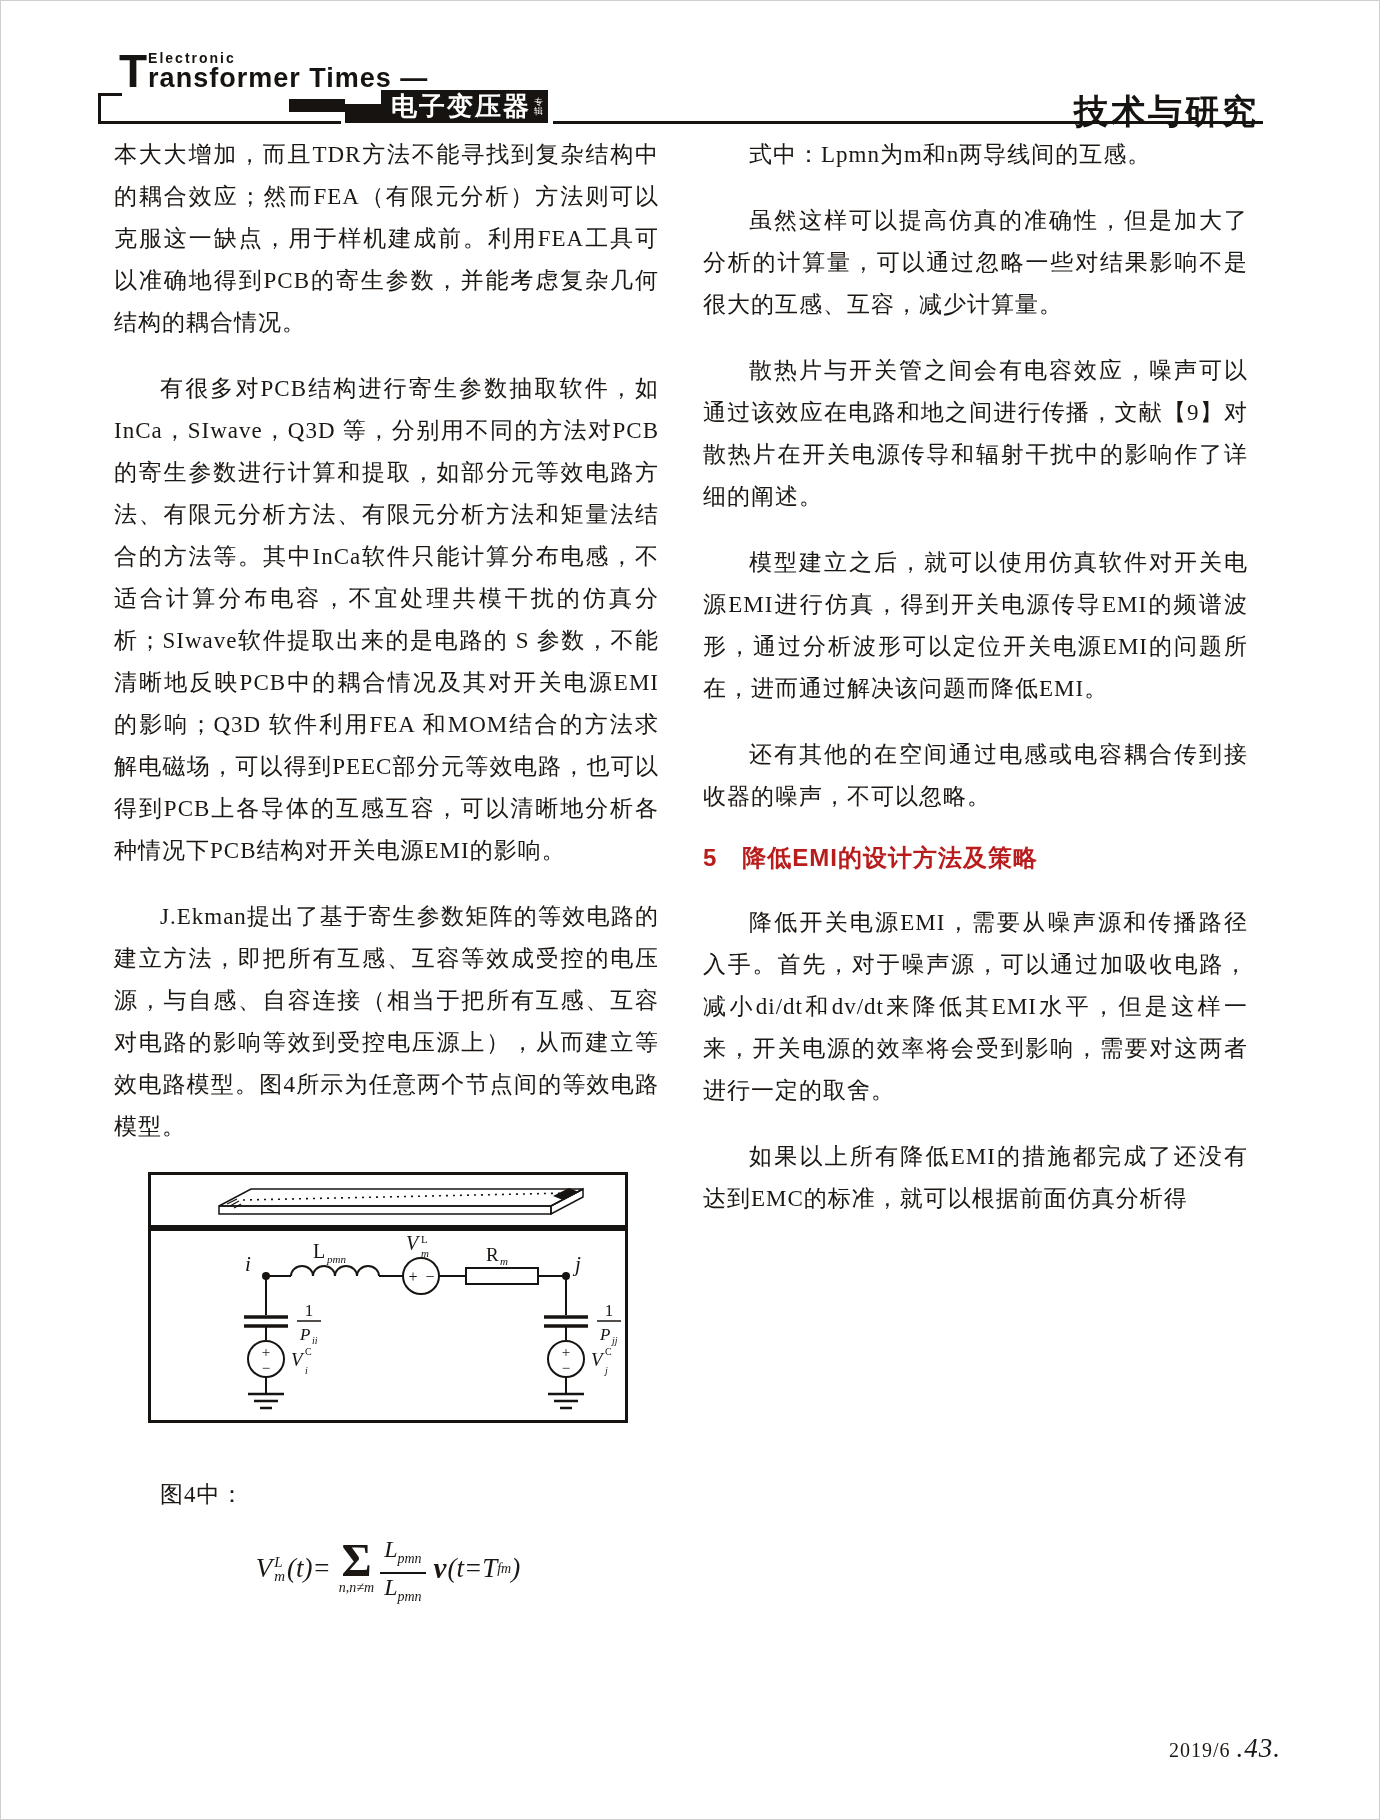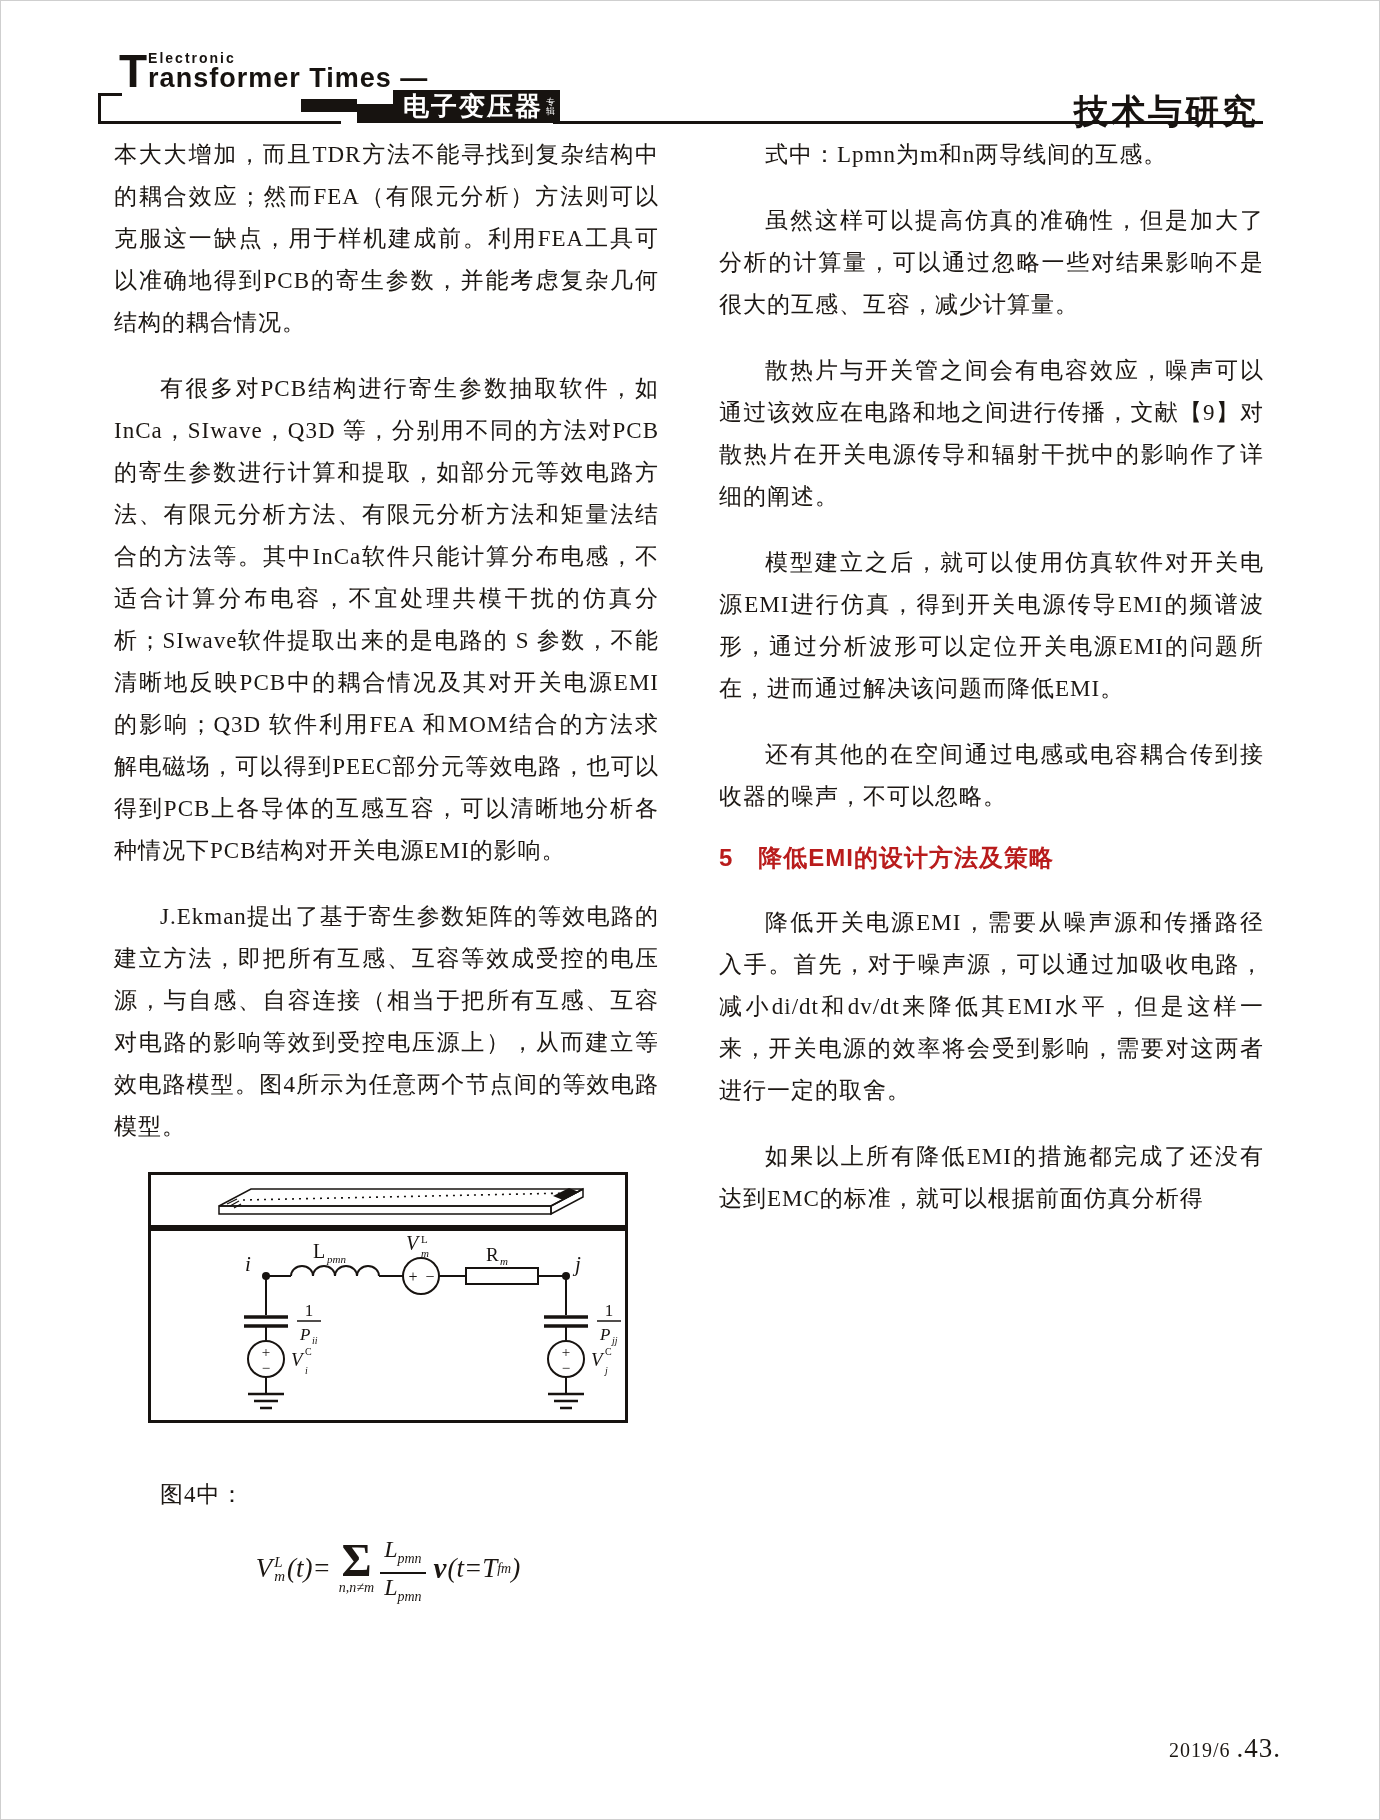--- a/index.html
+++ b/index.html
@@ -13,31 +13,31 @@
   .logo { position:absolute; left:118px; top:50px; display:flex; align-items:flex-start;
           font-family:"Liberation Sans","DejaVu Sans",sans-serif; font-weight:bold; color:#171310; }
   .logo-t { font-size:46px; line-height:40px; }
   .logo-col { display:flex; flex-direction:column; margin-left:1px; }
   .logo-top { font-size:14px; letter-spacing:2px; line-height:14px; }
   .logo-main { font-size:27px; line-height:26px; letter-spacing:1px; }
   .hdr-dash  { position:absolute; left:97px; top:92px; width:24px; height:3px; background:#171310; }
   .hdr-vline { position:absolute; left:97px; top:92px; width:3px; height:31px; background:#171310; }
   .hdr-hline-left  { position:absolute; left:97px; top:120px; width:243px; height:3px; background:#171310; }
   .hdr-hline-right { position:absolute; left:552px; top:120px; width:710px; height:3px; background:#171310; }
-  .badge { position:absolute; left:300px; top:89px; display:flex; align-items:flex-end; }
+  .badge { position:absolute; left:288px; top:89px; display:flex; align-items:flex-end; }
   .b-step1 { width:56px; height:13px; background:#171310; margin-bottom:11px; }
   .b-step2 { width:36px; height:19px; background:#171310; }
   .b-main { height:33px; background:#171310; color:#fff; display:flex; align-items:center; padding:0 5px 0 10px; }
   .b-text { font-family:"Liberation Sans","DejaVu Sans",sans-serif; font-weight:bold; font-size:26px; letter-spacing:2px; }
   .b-side { display:flex; flex-direction:column; margin-left:3px; font-size:9px; line-height:9px;
             font-family:"Liberation Sans","DejaVu Sans",sans-serif; }
   .section-title { position:absolute; right:120px; top:88px; font-size:34px; font-weight:bold;
                    font-family:"Liberation Sans","DejaVu Sans",sans-serif; letter-spacing:3px; color:#171310; }
   
-  .columns { position:absolute; left:113px; top:133px; width:1154px; display:flex; gap:60px; }
+  .columns { position:absolute; left:113px; top:133px; width:1154px; display:flex; gap:44px; }
   .col { width:545px; }
   .par { font-size:23px; line-height:42px; text-align:justify; margin:0 0 24px 0; letter-spacing:1px; }
   .indent { text-indent:2em; }
   .sec-head { font-size:24px; font-weight:bold; margin:4px 0 28px 0; letter-spacing:1px;
               font-family:"Liberation Sans","DejaVu Sans",sans-serif; color:#b91c1c; }
   
   .fig { margin:18px 0 0 34px; width:480px; }
   .fig-box { border:3px solid #171310; box-sizing:border-box; width:480px; background:#fff; }
   .fig-top { height:56px; }
   .fig-arrow { height:44px; }
@@ -52,21 +52,21 @@
   .sum { font-size:46px; line-height:38px; font-weight:bold; }
   .sumsub { font-size:14px; }
   .frac { display:inline-flex; flex-direction:column; align-items:center; margin:8px 8px 0 2px; font-size:24px; line-height:26px; }
   .fr { padding:0 4px; }
   .fr sub { font-size:13px; }
   .num { border-bottom:2px solid #171310; }
   .vv { font-style:italic; font-weight:bold; font-size:29px; margin-right:1px; }
   .formula sub { font-size:14px; }
   
   .page-footer { position:absolute; right:98px; top:1732px; font-size:20px; letter-spacing:1px; }
-  .f-page { font-size:27px; }
+  .f-page { font-size:27px;font-style:italic; }
 </style>
 </head>
 <body>
 
 <div class="page">
 
   <header>
     <div class="logo">
       <span class="logo-t">T</span>
       <span class="logo-col">

